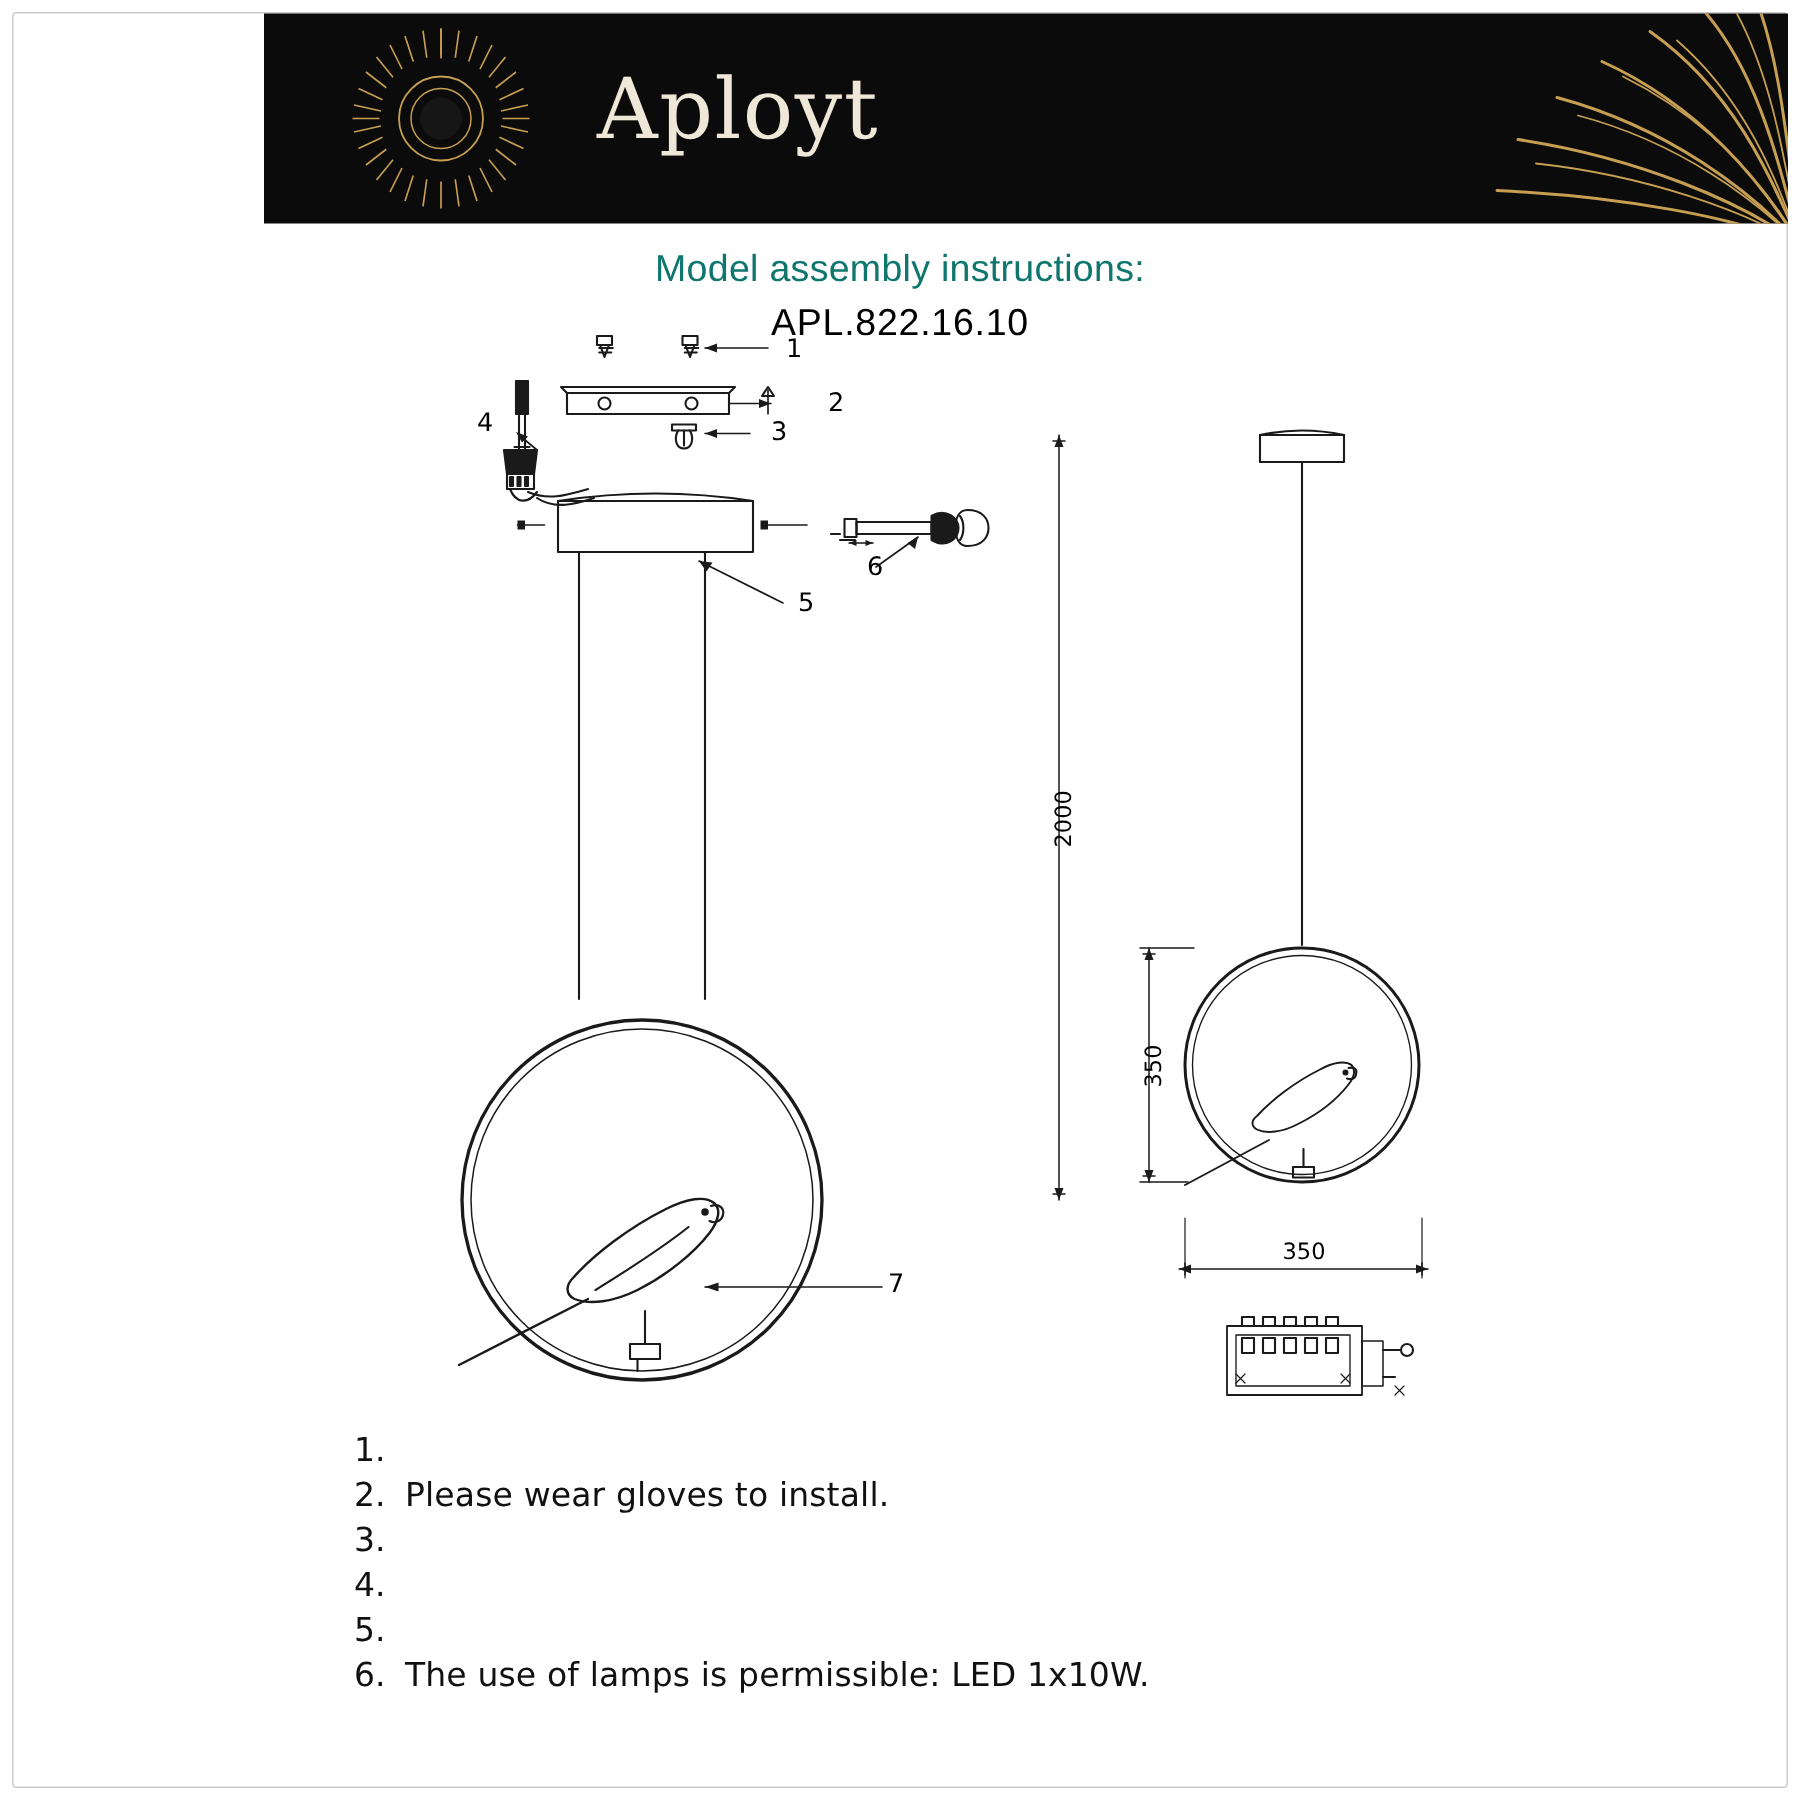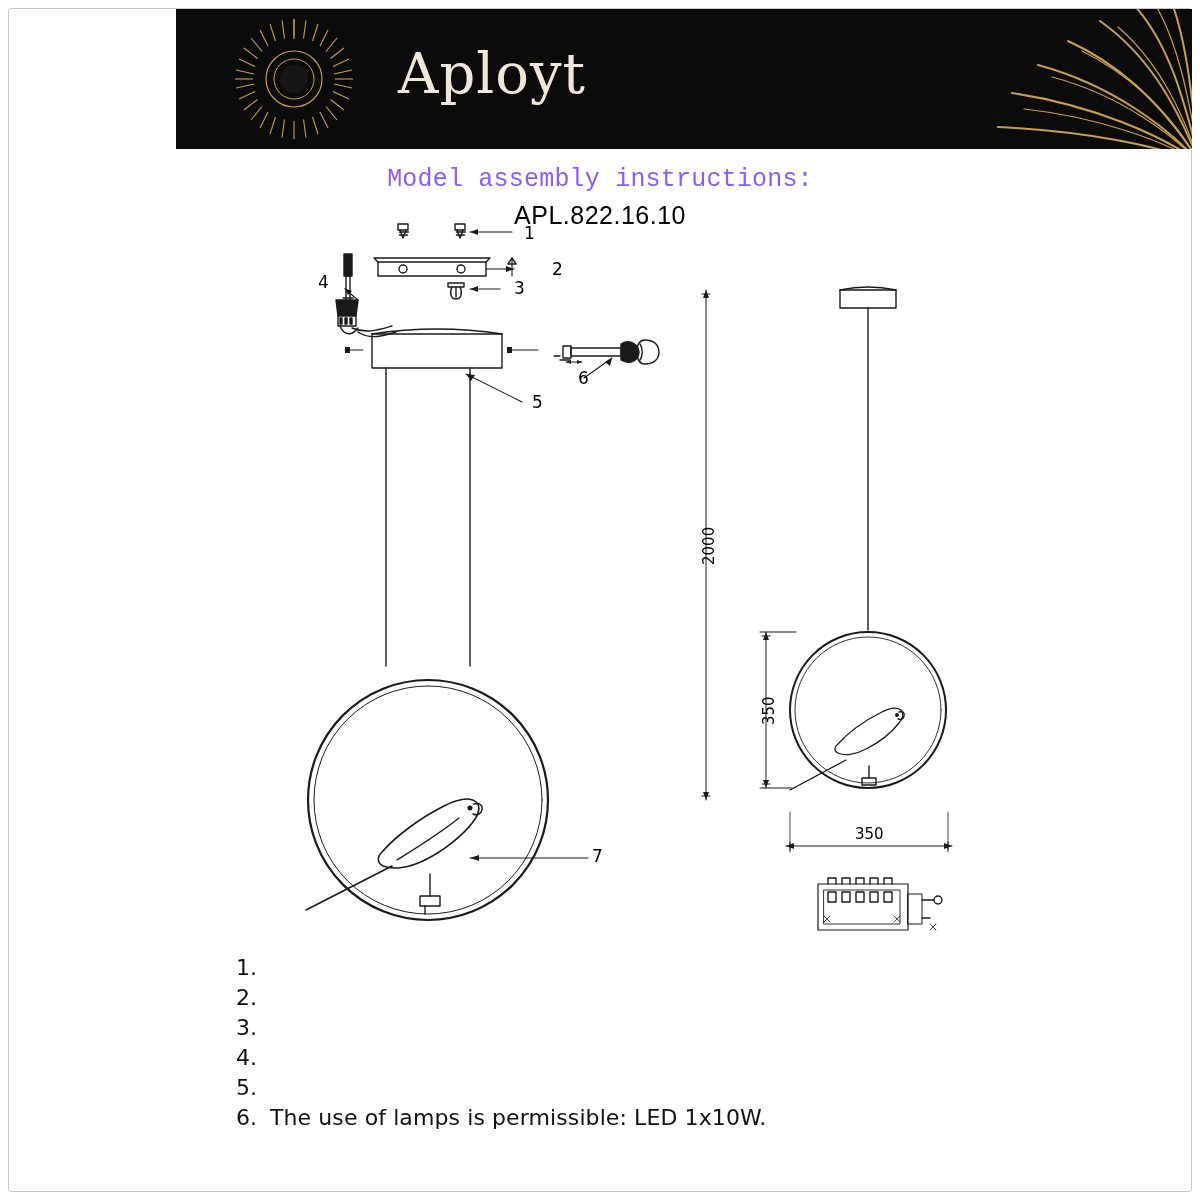--- a/index.html
+++ b/index.html
@@ -70,23 +70,23 @@
 
   
   .title-block {
     position: absolute;
     left: 0;
     top: 165px;
     width: 1200px;
     text-align: center;
   }
   .title-main {
-    font-family: Liberation Mono, monospace;
+    font-family: Liberation Sans, sans-serif;
     font-size: 25px;
-    color: #8b5cf6;
+    color: #0f766e;
     letter-spacing: 0.2px;
   }
   .title-model {
     margin-top: 7px;
     font-family: Liberation Sans, sans-serif;
     font-size: 25px;
     color: #000000;
     letter-spacing: 0.5px;
   }
 
@@ -393,20 +393,21 @@
   <div class="dim vert" style="left:700px; top:565px;">2000</div>
   <div class="dim vert" style="left:760px; top:725px;">350</div>
   <div class="dim" style="left:855px; top:825px;">350</div>
 
   <div class="instructions">
     <div class="row">
       <div class="num">1.</div>
     </div>
     <div class="row">
       <div class="num">2.</div>
+      <div class="txt">Please wear gloves to install.</div>
     </div>
     <div class="row">
       <div class="num">3.</div>
     </div>
     <div class="row">
       <div class="num">4.</div>
     </div>
     <div class="row">
       <div class="num">5.</div>
     </div>

